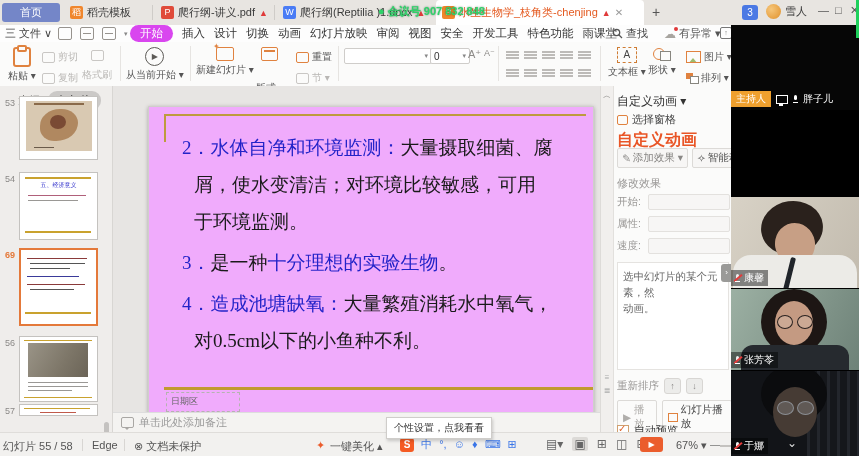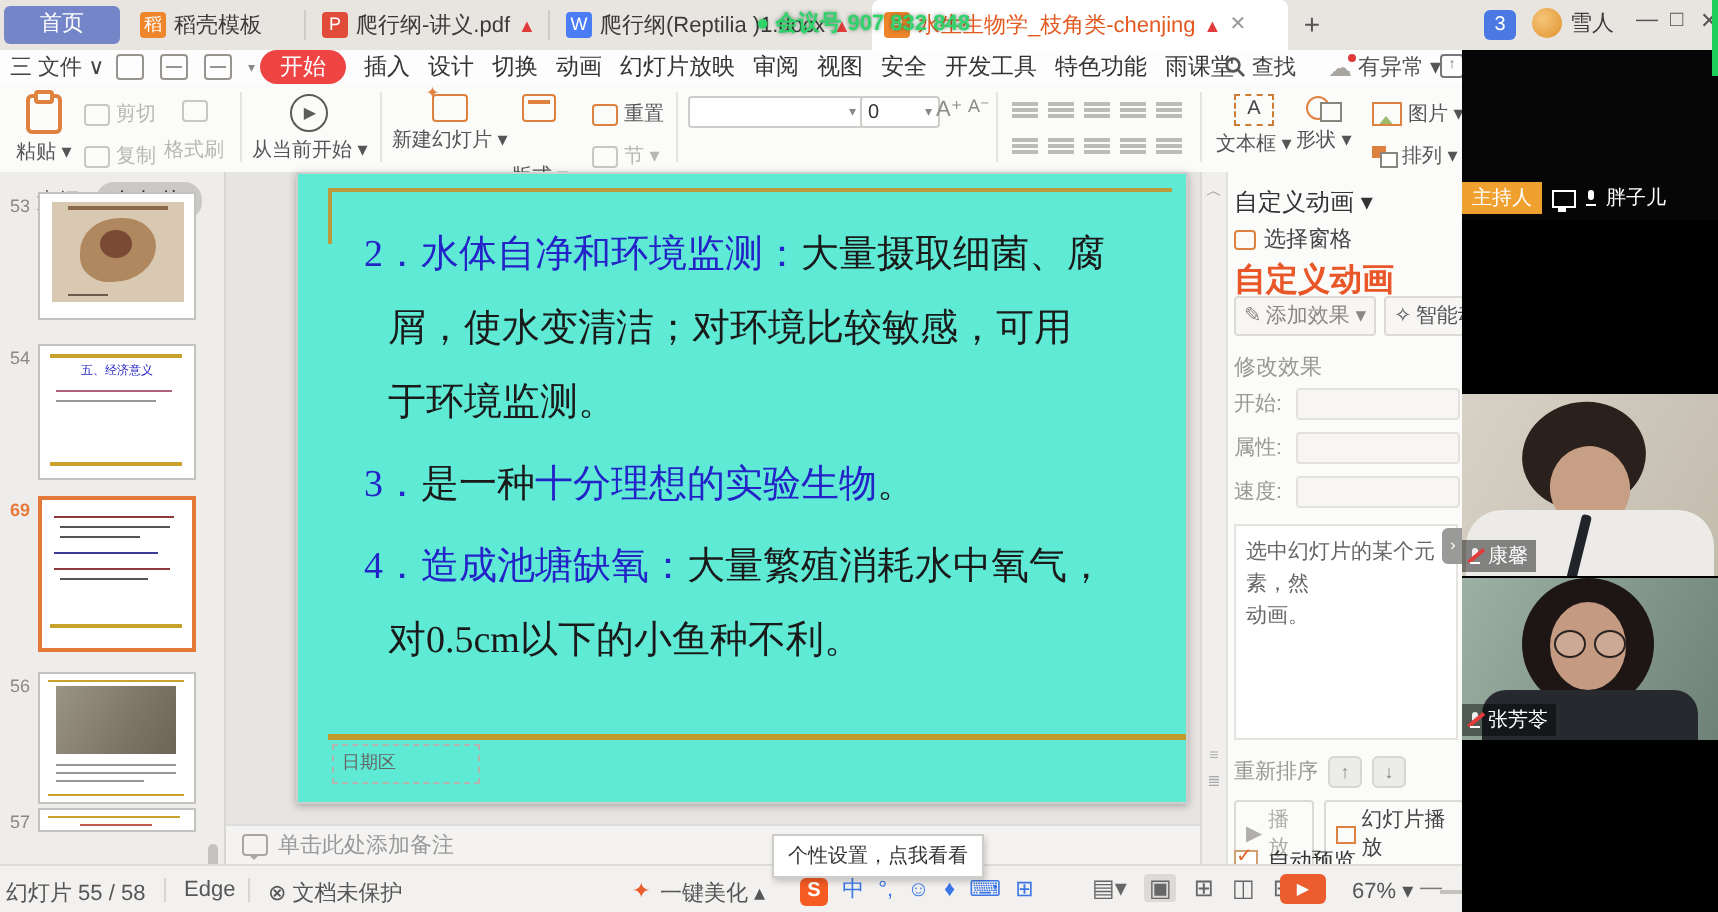--- a/index.html
+++ b/index.html
@@ -24,21 +24,21 @@
   .avatar{width:15px;height:15px;border-radius:50%;background:radial-gradient(circle at 35% 35%,#f6c67a,#e0912c);}
   .winbtn{position:absolute;top:4px;color:#555;font-size:11px;}
   
   #menubar{position:absolute;left:0;top:25px;width:859px;height:17px;background:#fdfdfd;}
   .file-group{position:absolute;left:5px;top:1px;color:#444;font-size:11px;}
   .qicons{position:absolute;left:58px;top:2px;display:flex;gap:8px;align-items:center;}
   .qico{width:12px;height:11px;border:1px solid #97938e;border-radius:2px;position:relative;}
   .qico.q2::after{content:"";position:absolute;left:2px;top:2px;right:2px;height:3px;border-bottom:1px solid #97938e;}
   .menu-items{position:absolute;left:130px;top:0;display:flex;gap:9px;align-items:center;height:17px;}
   .mi{color:#333;font-size:11.5px;white-space:nowrap;}
-  .mi.active{background:#ef4444;color:#fff;border-radius:9px;padding:1px 10px;}
+  .mi.active{background:#d946ef;color:#fff;border-radius:9px;padding:1px 10px;}
   .find-group{position:absolute;left:612px;top:1px;display:flex;gap:3px;align-items:center;color:#444;}
   .sync-group{position:absolute;left:664px;top:1px;display:flex;gap:3px;align-items:center;color:#555;}
   .cloud{color:#a8a5a0;font-size:12px;position:relative;}
   .cloud i{position:absolute;right:-2px;top:0;width:4px;height:4px;background:#e03a3a;border-radius:50%;}
   .share-ico{position:absolute;left:720px;top:2px;width:10px;height:10px;border:1px solid #777;border-radius:2px;font-size:7px;line-height:9px;text-align:center;color:#777;}
   
   #ribbon{position:absolute;left:0;top:42px;width:859px;height:44px;background:#fbfbfa;border-bottom:1px solid #e2e0dd;}
   .rdiv{position:absolute;top:4px;width:1px;height:35px;background:#e6e4e1;}
   .rlabel{font-size:10px;color:#555;white-space:nowrap;}
   .rlabel.dis{color:#b9b7b4;}
@@ -76,21 +76,21 @@
   .sp-pill{background:#cbc9c7;border-radius:9px;padding:2px 10px;color:#333;}
   .thumb{position:absolute;left:19px;width:79px;background:#fff;border:1px solid #c4c2bf;box-sizing:border-box;overflow:hidden;}
   .thumb.sel{border:2px solid #e4793a;}
   .tnum{position:absolute;left:0px;width:15px;text-align:right;font-size:9px;color:#8a8886;}
   .tnum.sel{color:#e4793a;font-weight:bold;}
   .bar{position:absolute;background:#9a9895;height:1.5px;}
   .goldbar{position:absolute;background:#c9a22e;height:1.5px;}
   .sp-scroll{position:absolute;left:104px;top:336px;width:5px;height:62px;background:#c4c2c0;border-radius:3px;}
   
   #canvas{position:absolute;left:113px;top:86px;width:487px;height:326px;background:#e7e5e3;}
-  #slide{position:absolute;left:35px;top:0;width:444px;height:314px;background:#5eead4;border:1px solid #d0cecb;
+  #slide{position:absolute;left:35px;top:20px;width:444px;height:314px;background:#f0abfc;border:1px solid #d0cecb;
          box-shadow:0 1px 4px rgba(0,0,0,.28);}
   .gold-top{position:absolute;left:15px;top:7px;width:422px;height:2px;background:#bd9b3d;}
   .gold-left{position:absolute;left:15px;top:7px;width:2px;height:28px;background:#bd9b3d;}
   .gold-bottom{position:absolute;left:15px;top:280px;width:429px;height:2.5px;background:#c19a2e;}
   #slidetext{position:absolute;left:33px;top:22px;width:402px;font-family:"Liberation Serif","DejaVu Serif",serif;
              font-size:19px;line-height:37px;color:#1a1a1a;letter-spacing:0;}
   .sline{white-space:nowrap;}
   .sline.cont{padding-left:12px;}
   .sline.gap{margin-top:4px;}
   .blue{color:#2323c8;}
@@ -522,16 +522,30 @@
       <div class="head" style="left:66px;top:26px;width:14px;height:12px;border:1.6px solid #2a2220;background:rgba(255,255,255,.15);"></div>
       <div class="head" style="left:10px;top:56px;width:108px;height:28px;background:#262a2f;border-radius:12px 12px 0 0;"></div>
       <div class="nstrip">
           <span class="mic off">
             <i></i>
           </span>
           <span>张芳苓</span>
         </div>
     </div>
 
+    <div class="tile" style="top:346px;height:85px;background:#121418;">
+      <div class="head" style="left:76px;top:0px;width:52px;height:85px;background:repeating-linear-gradient(90deg,#23262c 0 3px,#15171b 3px 10px);border-radius:0;"></div>
+      <div class="head" style="left:30px;top:-6px;width:66px;height:58px;background:#0b0c0e;"></div>
+      <div class="head" style="left:42px;top:16px;width:44px;height:50px;background:#463b34;"></div>
+      <div class="head" style="left:46px;top:30px;width:15px;height:12px;border:1.5px solid #8a8d92;background:rgba(200,210,220,.2);"></div>
+      <div class="head" style="left:66px;top:30px;width:15px;height:12px;border:1.5px solid #8a8d92;background:rgba(200,210,220,.2);"></div>
+      <div class="nstrip">
+          <span class="mic off">
+            <i></i>
+          </span>
+          <span>于娜</span>
+        </div>
+      <div class="chev">⌄</div>
+    </div>
   </div>
 
   <div class="green-edge"></div>
 </div>
 
 </body></html>

